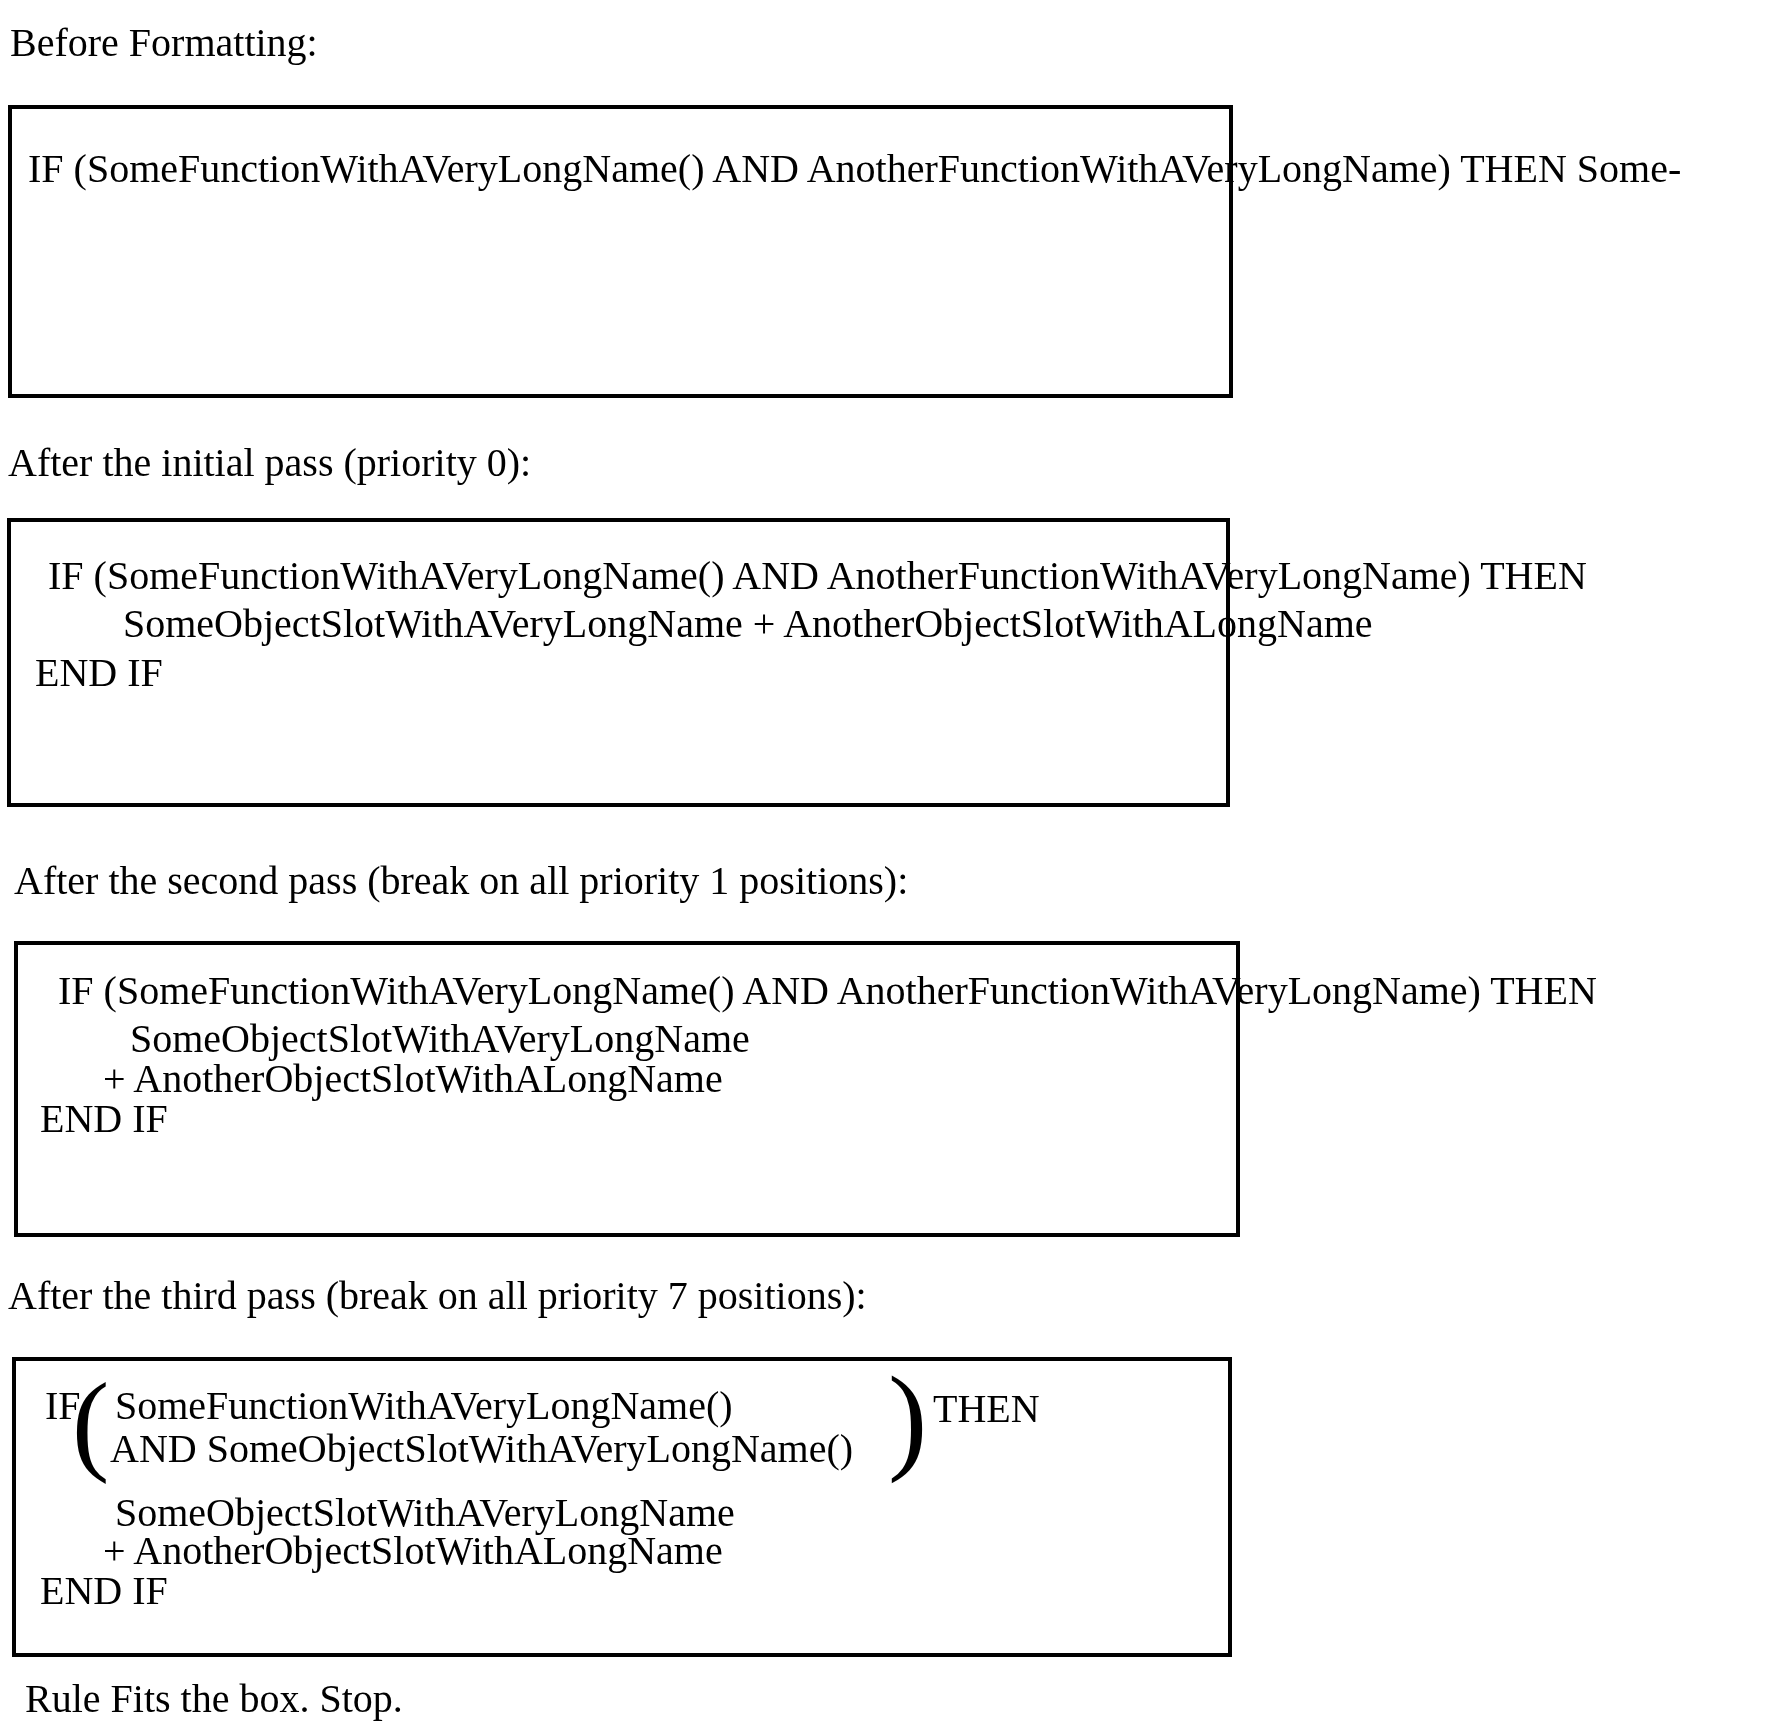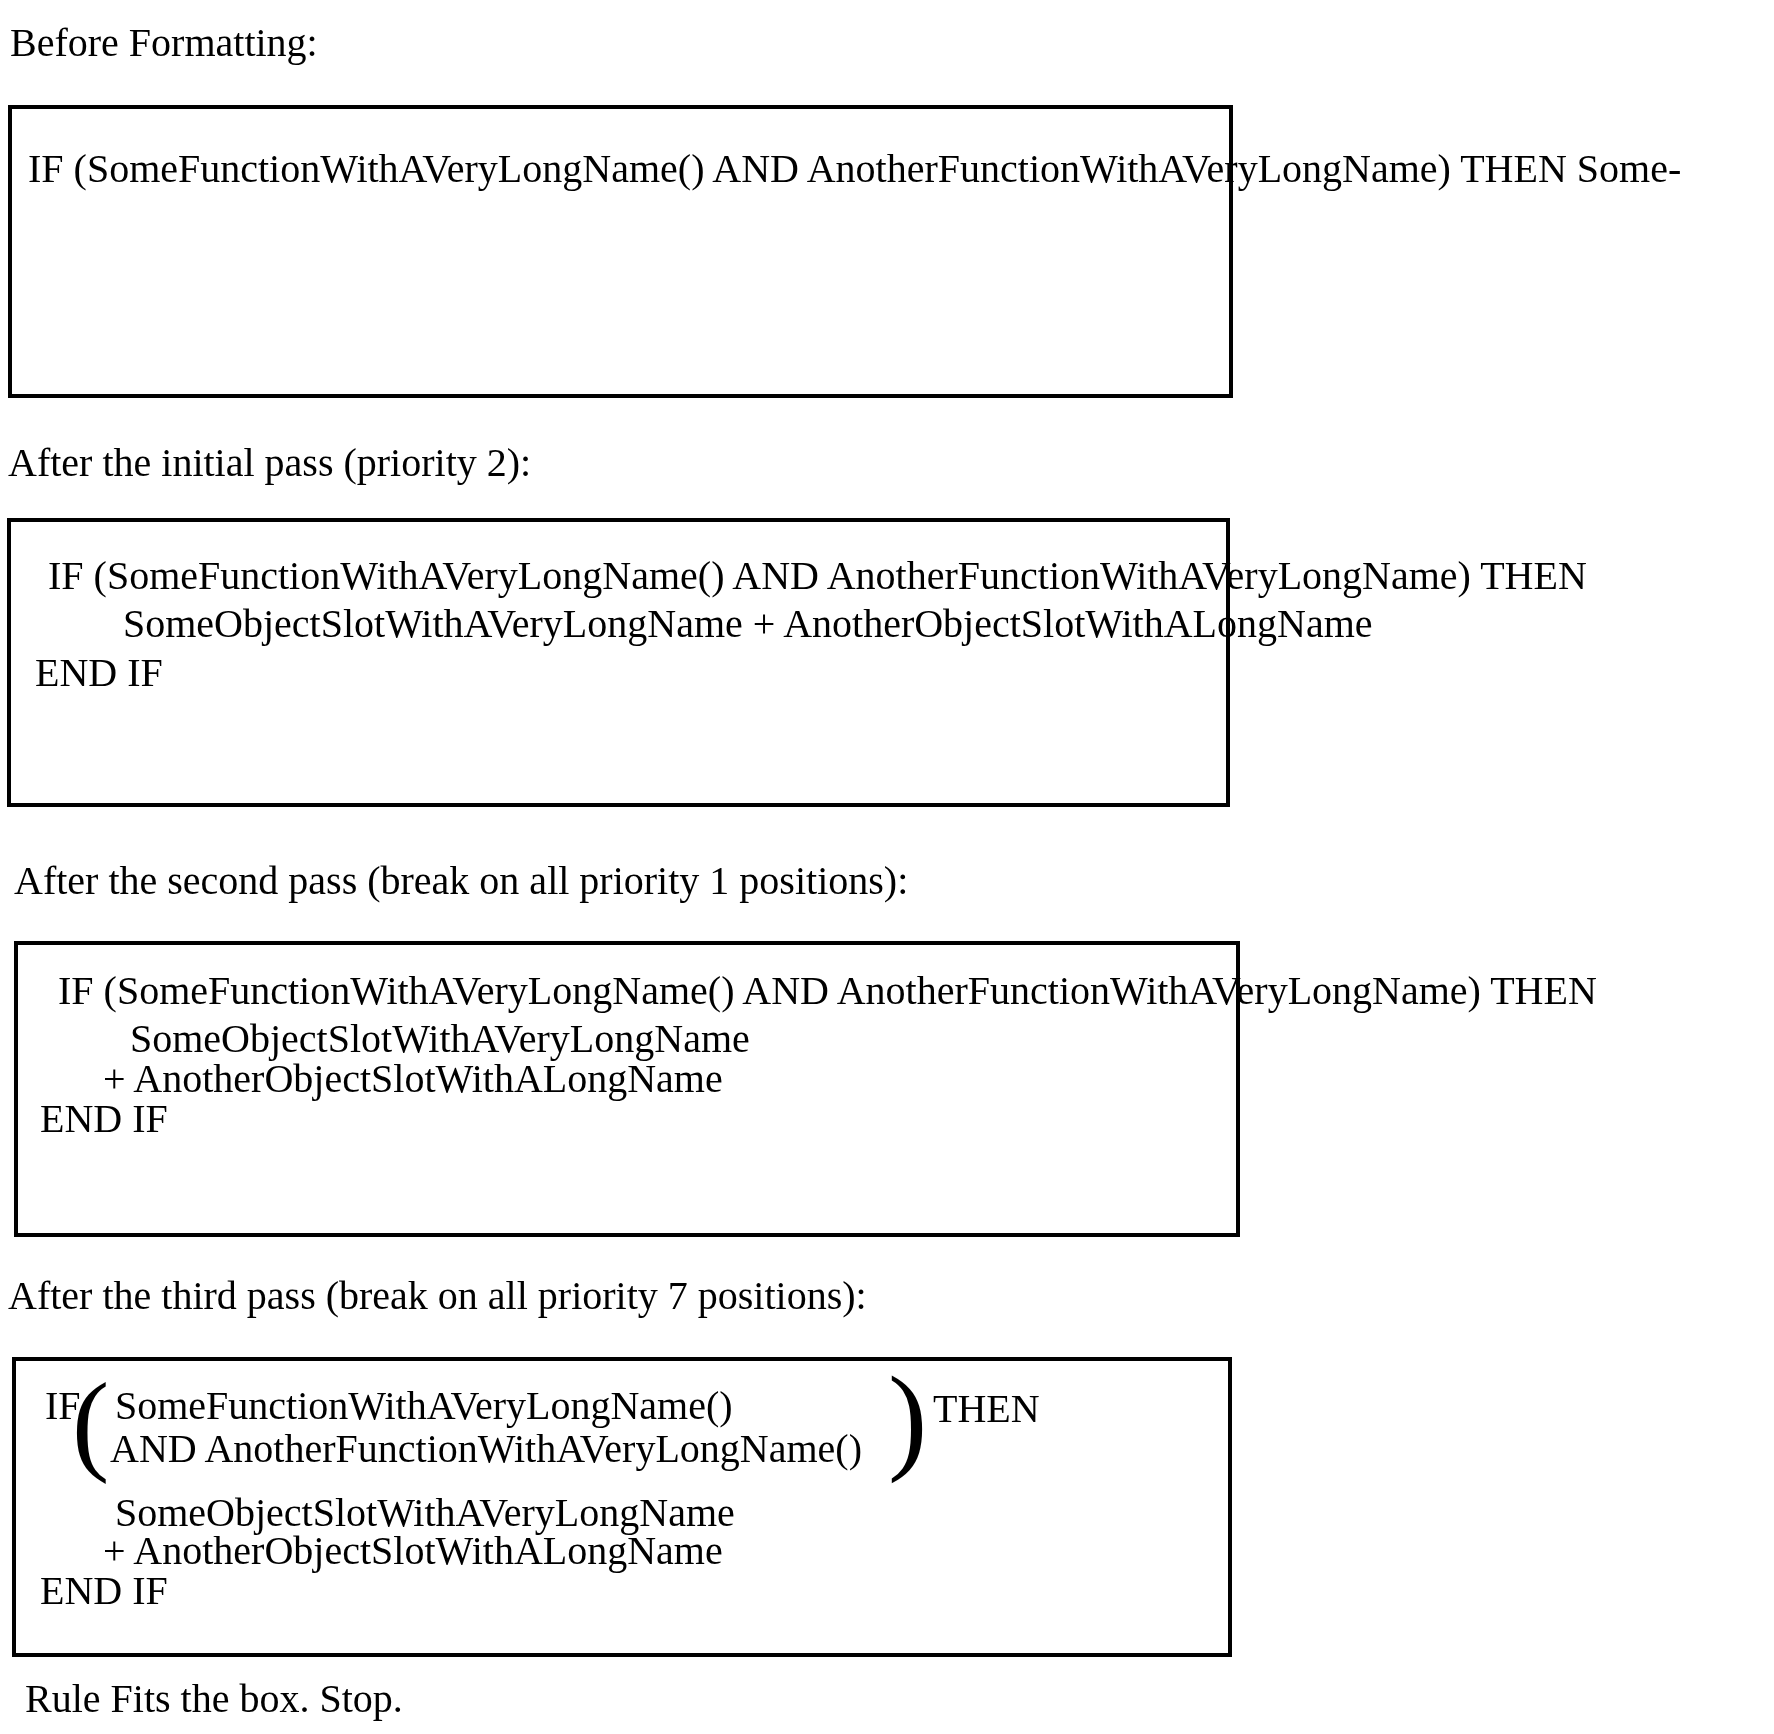--- a/index.html
+++ b/index.html
@@ -35,39 +35,39 @@
 </style>
 </head>
 <body>
 
 <div class="canvas">
 
   <div class="heading" style="left:10px; top:23px;">Before Formatting:</div>
   <div class="code-box" style="left:8px; top:105px; width:1225px; height:293px;"></div>
   <div class="code" style="left:28px; top:149px;">IF (SomeFunctionWithAVeryLongName() AND AnotherFunctionWithAVeryLongName) THEN Some-</div>
 
-  <div class="heading" style="left:8px; top:443px;">After the initial pass (priority 2):</div>
+  <div class="heading" style="left:8px; top:443px;">After the initial pass (priority 0):</div>
   <div class="code-box" style="left:7px; top:518px; width:1223px; height:289px;"></div>
   <div class="code" style="left:48px; top:556px;">IF (SomeFunctionWithAVeryLongName() AND AnotherFunctionWithAVeryLongName) THEN</div>
   <div class="code" style="left:123px; top:604px;">SomeObjectSlotWithAVeryLongName + AnotherObjectSlotWithALongName</div>
   <div class="code" style="left:35px; top:653px;">END IF</div>
 
   <div class="heading" style="left:14px; top:861px;">After the second pass (break on all priority 1 positions):</div>
   <div class="code-box" style="left:14px; top:941px; width:1226px; height:296px;"></div>
   <div class="code" style="left:58px; top:971px;">IF (SomeFunctionWithAVeryLongName() AND AnotherFunctionWithAVeryLongName) THEN</div>
   <div class="code" style="left:130px; top:1019px;">SomeObjectSlotWithAVeryLongName</div>
   <div class="code" style="left:103px; top:1059px;">+ AnotherObjectSlotWithALongName</div>
   <div class="code" style="left:40px; top:1099px;">END IF</div>
 
   <div class="heading" style="left:8px; top:1276px;">After the third pass (break on all priority 7 positions):</div>
   <div class="code-box" style="left:12px; top:1357px; width:1220px; height:300px;"></div>
   <div class="code" style="left:45px; top:1386px;">IF</div>
   <div class="big-paren" style="left:72px; top:1366px; font-size:112px; line-height:112px;">(</div>
   <div class="code" style="left:115px; top:1386px;text-align:right;">SomeFunctionWithAVeryLongName()</div>
-  <div class="code" style="left:110px; top:1429px;">AND AnotherFunctionWithAVeryLongName()</div>
+  <div class="code" style="left:110px; top:1429px;">AND SomeObjectSlotWithAVeryLongName()</div>
   <div class="big-paren" style="left:888px; top:1360px; font-size:118px; line-height:118px;">)</div>
   <div class="code" style="left:933px; top:1389px;">THEN</div>
   <div class="code" style="left:115px; top:1493px;">SomeObjectSlotWithAVeryLongName</div>
   <div class="code" style="left:103px; top:1531px;">+ AnotherObjectSlotWithALongName</div>
   <div class="code" style="left:40px; top:1571px;">END IF</div>
 
   <div class="footer-note" style="left:25px; top:1679px;text-align:center;">Rule Fits the box. Stop.</div>
 
 </div>
 

